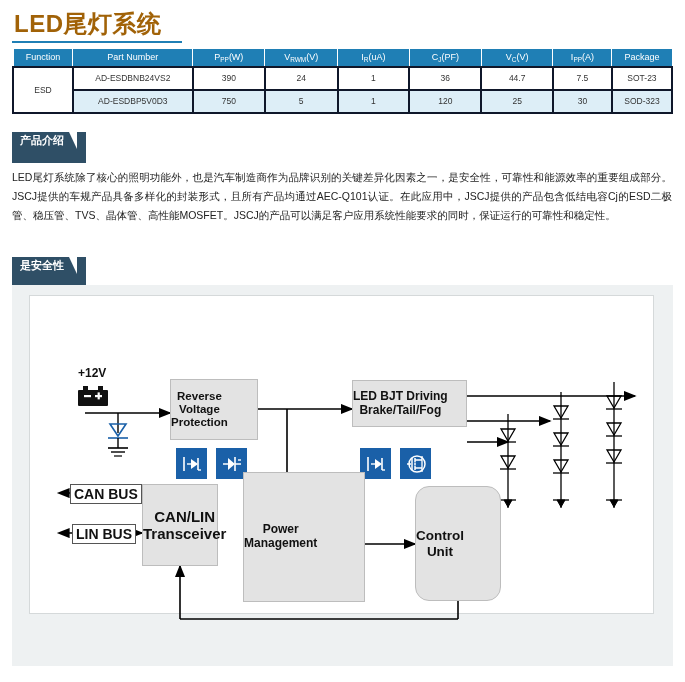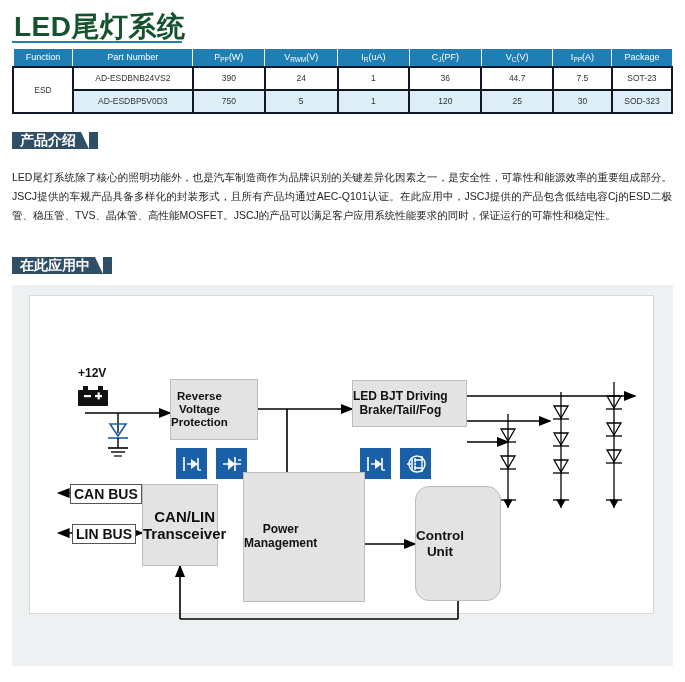--- a/index.html
+++ b/index.html
@@ -8,21 +8,21 @@
     width: 685px; height: 682px;
     background: #ffffff;
     font-family: "Liberation Sans", sans-serif;
     color: #222;
   }
   .page { position: relative; width: 685px; height: 682px; overflow: hidden; }
 
   
   .page-title {
     position: absolute; left: 14px; top: 8px;
-    font-size: 28px; font-weight: bold; color: #14532d;
+    font-size: 24px; font-weight: bold; color: #a16207;
     letter-spacing: 0.5px;
   }
   .title-rule {
     position: absolute; left: 12px; top: 41px; width: 170px; height: 2px;
     background: #1f7fb5;
   }
 
   
   .param-table {
     position: absolute; left: 12px; top: 48px; width: 661px;
@@ -48,24 +48,24 @@
     padding: 0 2px;
   }
   .row-a td { background: #ffffff; }
   .row-b td { background: #ddeef7; }
   .fn-cell { background: #ffffff !important; font-size: 9px; }
   sub { font-size: 6.5px; vertical-align: -0.25em; }
 
   
   .sec-banner {
     position: absolute;
-    height: 17px;
+    height: 31px;
     background: #2f4f66;
     color: #ffffff;
-    font-size: 14px;
+    font-size: 11px;
     font-weight: bold;
     line-height: 17px;
     padding-left: 8px;
     padding-right: 22px;
     display: inline-block;
     white-space: nowrap;
   }
   .sec-banner::after {
     content: "";
     position: absolute;
@@ -187,21 +187,21 @@
   </table>
 
   <div class="sec-banner" style="left:12px; top:132px;">
     <span>产品介绍</span>
     <span class="notch"></span>
   </div>
 
   <div class="intro">LED尾灯系统除了核心的照明功能外，也是汽车制造商作为品牌识别的关键差异化因素之一，是安全性，可靠性和能源效率的重要组成部分。 JSCJ提供的车规产品具备多样化的封装形式，且所有产品均通过AEC-Q101认证。在此应用中，JSCJ提供的产品包含低结电容Cj的ESD二极管、稳压管、TVS、晶体管、高性能MOSFET。JSCJ的产品可以满足客户应用系统性能要求的同时，保证运行的可靠性和稳定性。</div>
 
   <div class="sec-banner" style="left:12px; top:257px;">
-    <span>在此应用中</span>
+    <span>是安全性</span>
     <span class="notch"></span>
   </div>
 
   <div class="circuit-frame">
     <div class="circuit-inner">
 
       <svg class="wires" viewBox="0 0 625 360">
         <defs>
           <marker id="arrow" markerWidth="9" markerHeight="9" refX="7" refY="3.2" orient="auto">
             <path d="M0,0 L8,3.2 L0,6.4 z" fill="#000"></path>

